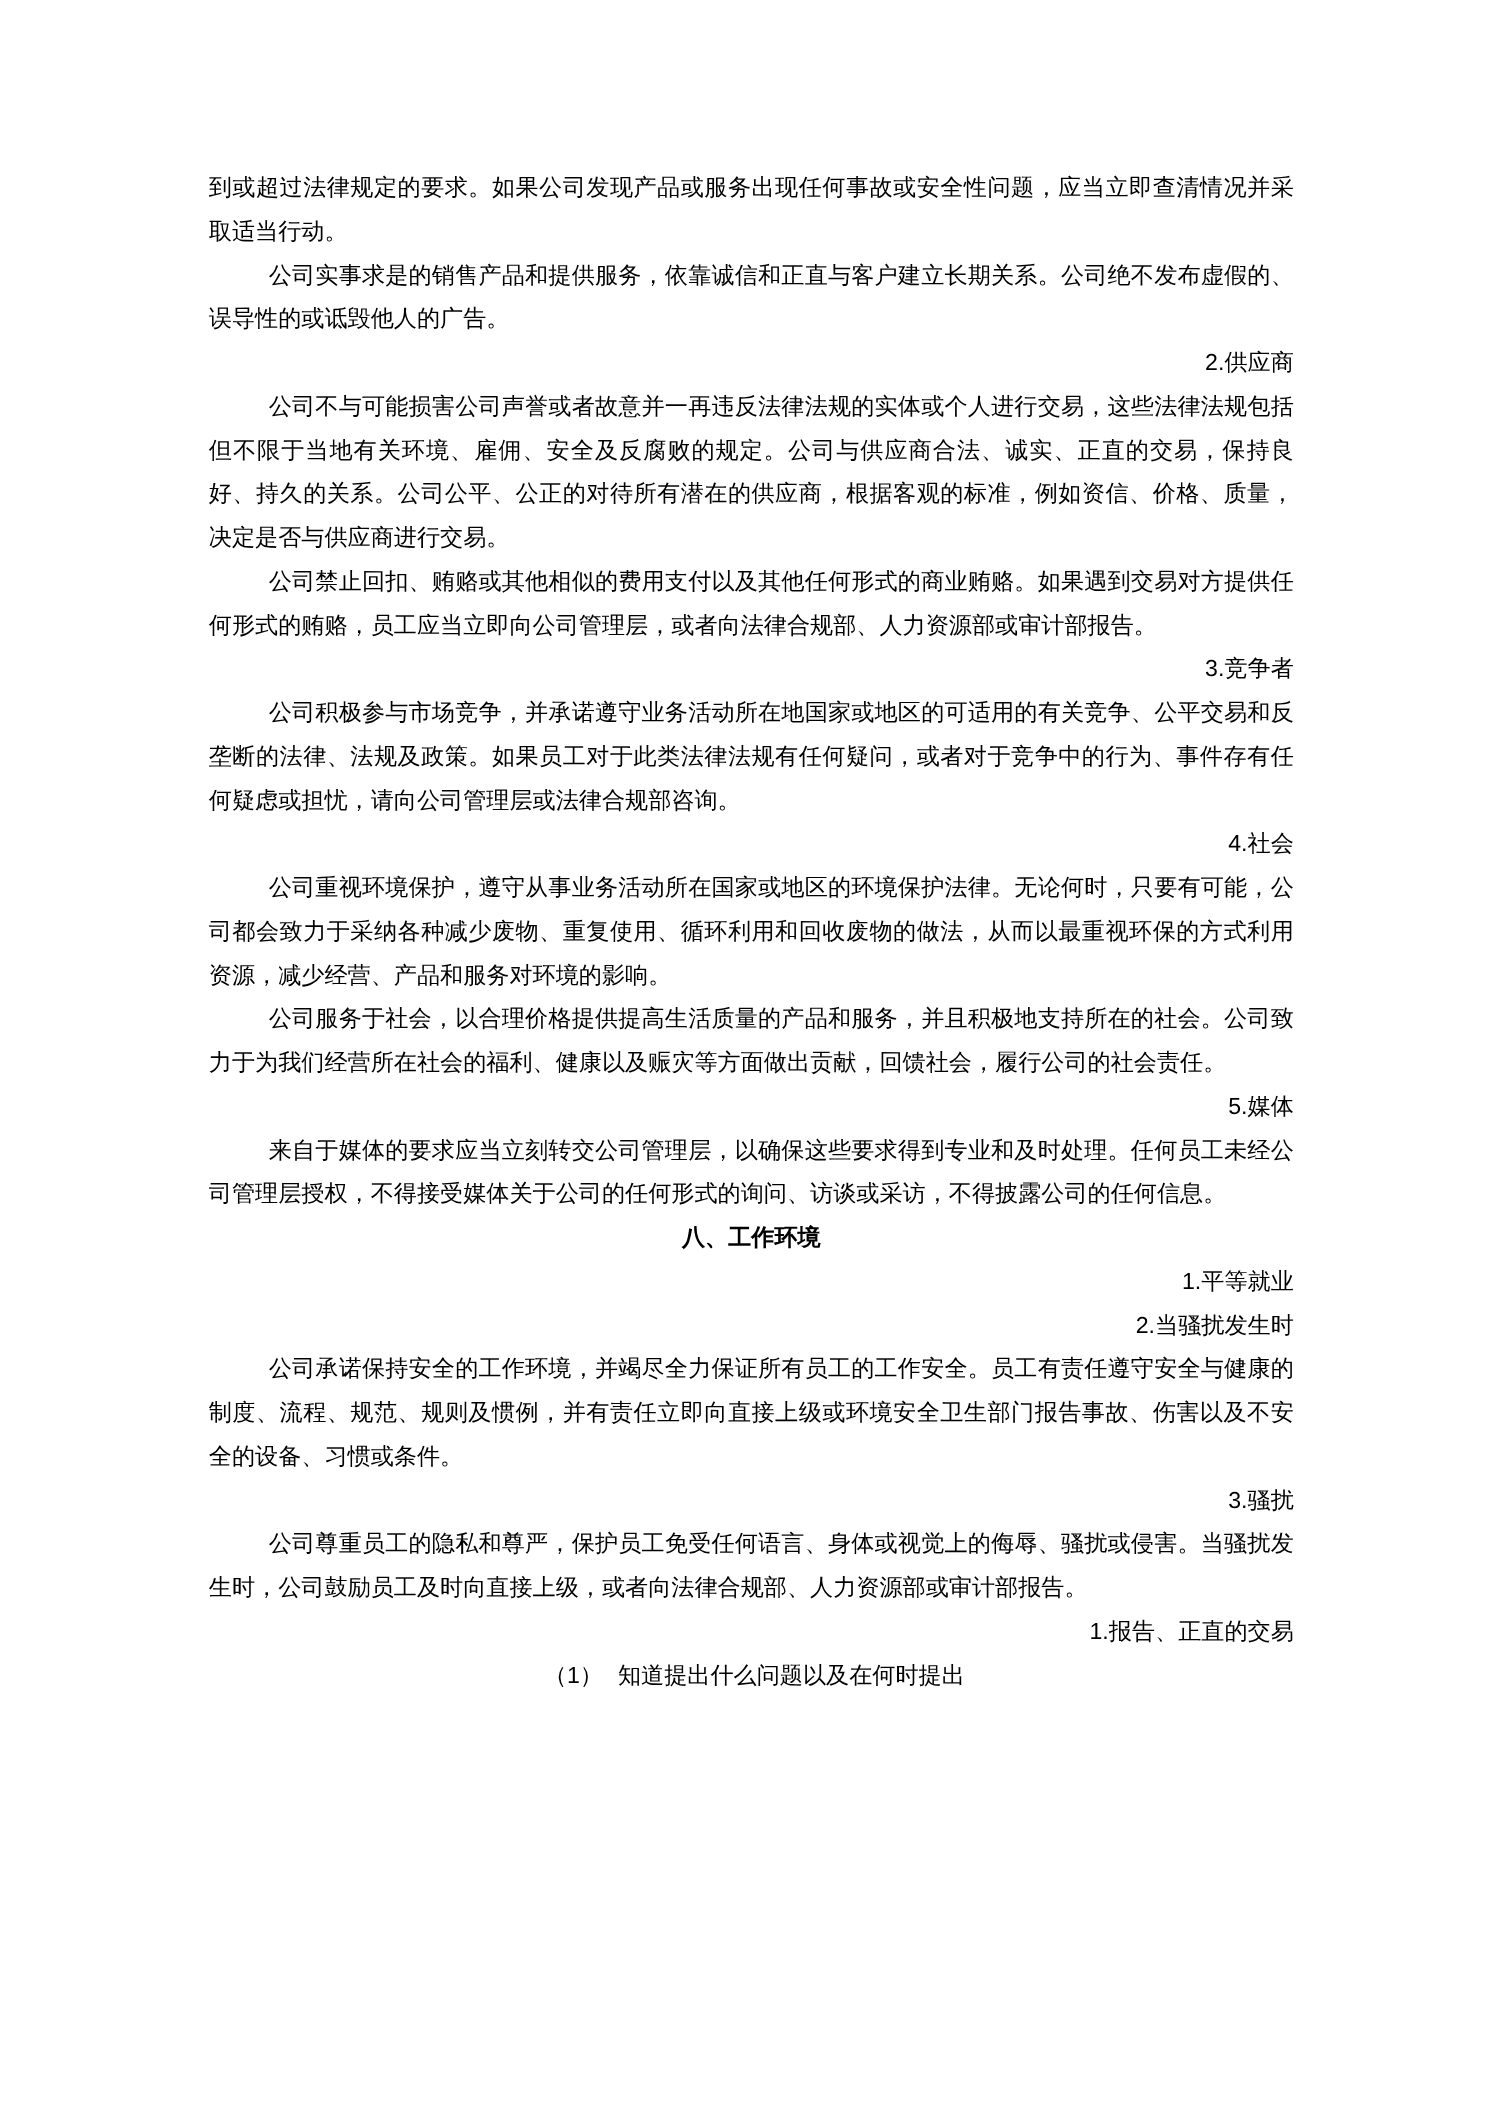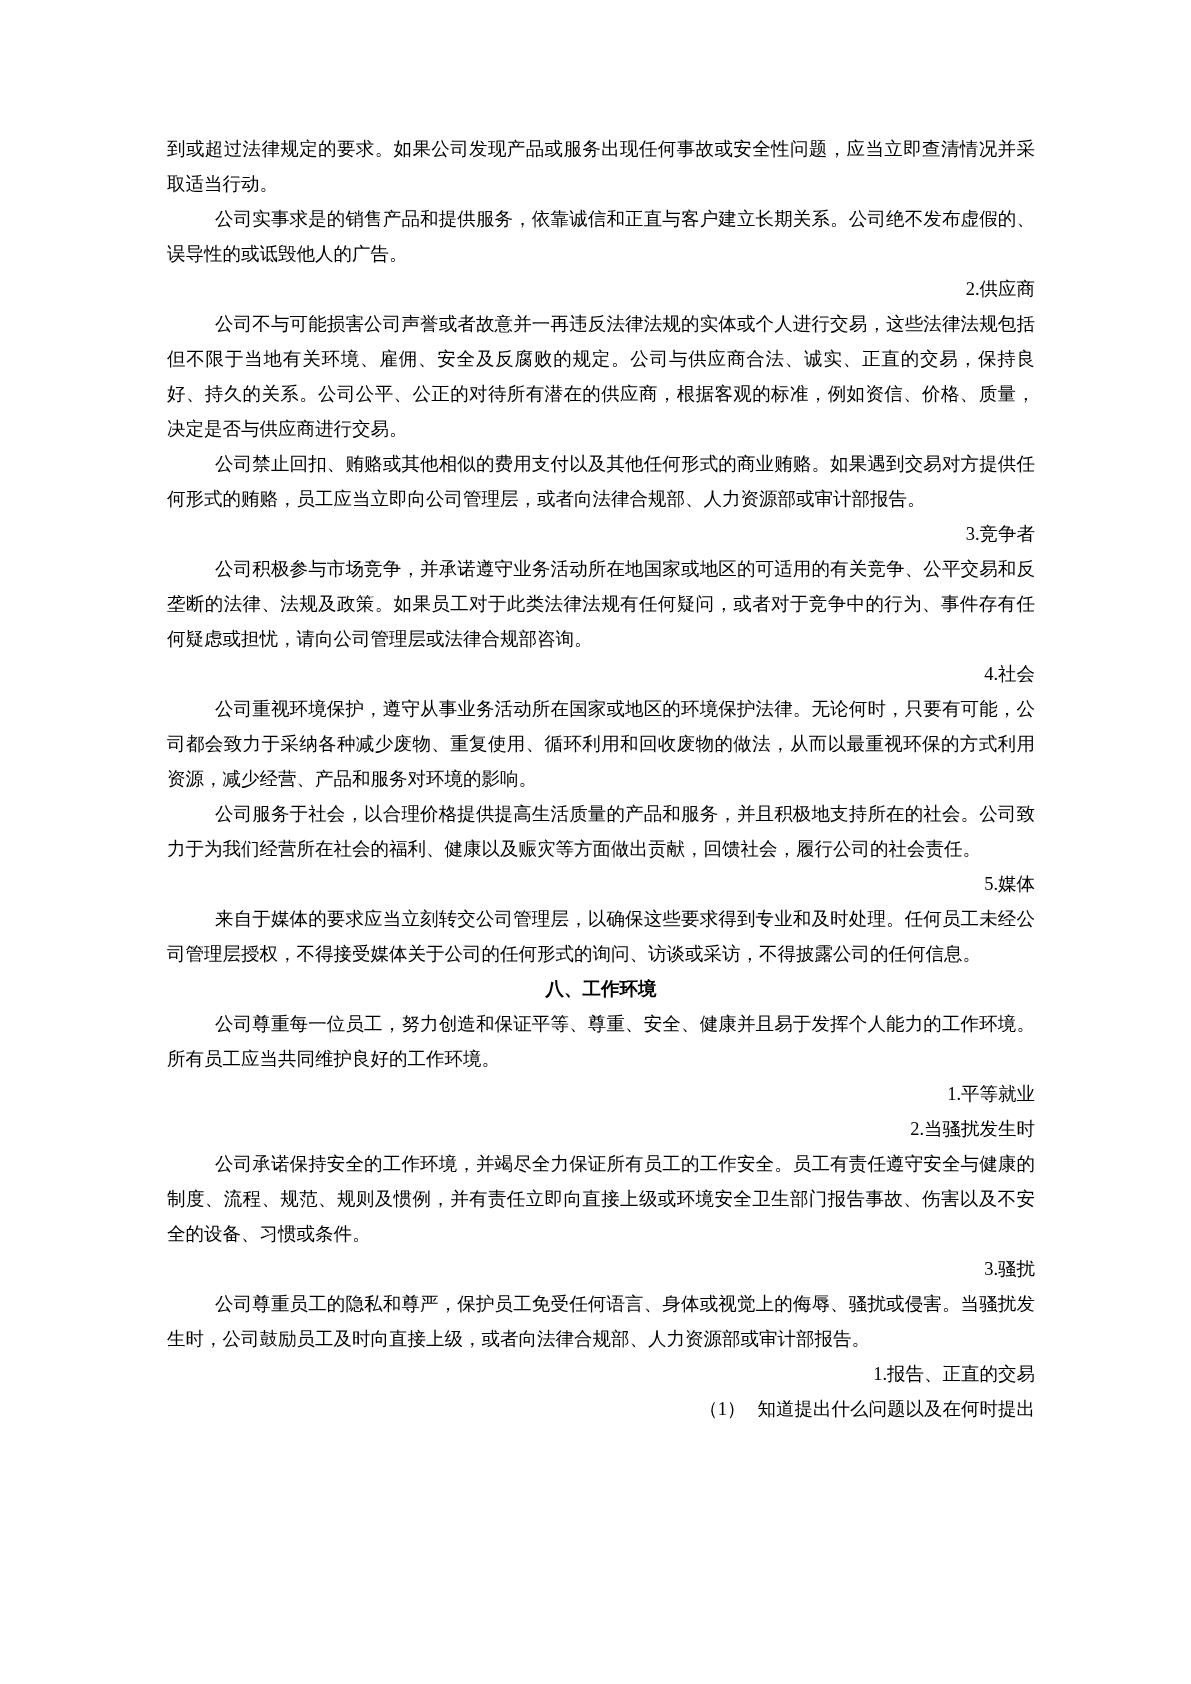--- a/index.html
+++ b/index.html
@@ -6,21 +6,21 @@
     margin: 0;
     padding: 0;
     background: #ffffff;
   }
   .page {
     position: relative;
     width: 1191px;
     height: 1456px;
     background: #ffffff;
     color: #000000;
-    font-family: Liberation Serif, serif;
+    font-family: Liberation Sans, sans-serif;
     overflow: hidden;
   }
   .content {
     position: absolute;
     left: 167px;
     top: 132px;
     width: 868px;
     font-size: 18.5px;
     line-height: 35px;
     text-align: justify;
@@ -42,21 +42,21 @@
   }
   .block-numbered {
     text-align: right;
     white-space: nowrap;
   }
   .block-numbered .num {
     display: inline-block;
     min-width: 30px;
   }
   .block-subitem {
-    text-align: right;
+    text-align: center;
     padding-left: 5px;
     white-space: nowrap;
   }
   .block-subitem .sub-num {
     margin-right: 12px;
   }
   .footer {
     position: absolute;
     left: 0;
     top: 1534px;
@@ -77,21 +77,20 @@
       <p class="block-paragraph">公司不与可能损害公司声誉或者故意并一再违反法律法规的实体或个人进行交易，这些法律法规包括但不限于当地有关环境、雇佣、安全及反腐败的规定。公司与供应商合法、诚实、正直的交易，保持良好、持久的关系。公司公平、公正的对待所有潜在的供应商，根据客观的标准，例如资信、价格、质量，决定是否与供应商进行交易。</p>
       <p class="block-paragraph">公司禁止回扣、贿赂或其他相似的费用支付以及其他任何形式的商业贿赂。如果遇到交易对方提供任何形式的贿赂，员工应当立即向公司管理层，或者向法律合规部、人力资源部或审计部报告。</p>
       <div class="block-numbered"><span class="num">3.</span><span>竞争者</span></div>
       <p class="block-paragraph">公司积极参与市场竞争，并承诺遵守业务活动所在地国家或地区的可适用的有关竞争、公平交易和反垄断的法律、法规及政策。如果员工对于此类法律法规有任何疑问，或者对于竞争中的行为、事件存有任何疑虑或担忧，请向公司管理层或法律合规部咨询。</p>
       <div class="block-numbered"><span class="num">4.</span><span>社会</span></div>
       <p class="block-paragraph">公司重视环境保护，遵守从事业务活动所在国家或地区的环境保护法律。无论何时，只要有可能，公司都会致力于采纳各种减少废物、重复使用、循环利用和回收废物的做法，从而以最重视环保的方式利用资源，减少经营、产品和服务对环境的影响。</p>
       <p class="block-paragraph">公司服务于社会，以合理价格提供提高生活质量的产品和服务，并且积极地支持所在的社会。公司致力于为我们经营所在社会的福利、健康以及赈灾等方面做出贡献，回馈社会，履行公司的社会责任。</p>
       <div class="block-numbered"><span class="num">5.</span><span>媒体</span></div>
       <p class="block-paragraph">来自于媒体的要求应当立刻转交公司管理层，以确保这些要求得到专业和及时处理。任何员工未经公司管理层授权，不得接受媒体关于公司的任何形式的询问、访谈或采访，不得披露公司的任何信息。</p>
       <div class="block-heading">八、工作环境</div>
-      <p class="block-paragraph">公司尊重每一位员工，努力创造和保证平等、尊重、安全、健康并且易于发挥个人能力的工作环境。所有员工应当共同维护良好的工作环境。</p>
       <div class="block-numbered"><span class="num">1.</span><span>平等就业</span></div>
       <div class="block-numbered"><span class="num">2.</span><span>当骚扰发生时</span></div>
       <p class="block-paragraph">公司承诺保持安全的工作环境，并竭尽全力保证所有员工的工作安全。员工有责任遵守安全与健康的制度、流程、规范、规则及惯例，并有责任立即向直接上级或环境安全卫生部门报告事故、伤害以及不安全的设备、习惯或条件。</p>
       <div class="block-numbered"><span class="num">3.</span><span>骚扰</span></div>
       <p class="block-paragraph">公司尊重员工的隐私和尊严，保护员工免受任何语言、身体或视觉上的侮辱、骚扰或侵害。当骚扰发生时，公司鼓励员工及时向直接上级，或者向法律合规部、人力资源部或审计部报告。</p>
       <div class="block-numbered"><span class="num">1.</span><span>报告、正直的交易</span></div>
       <div class="block-subitem"><span class="sub-num">（1）</span><span>知道提出什么问题以及在何时提出</span></div>
     </div>
   <div class="footer">
     <span>5</span>

